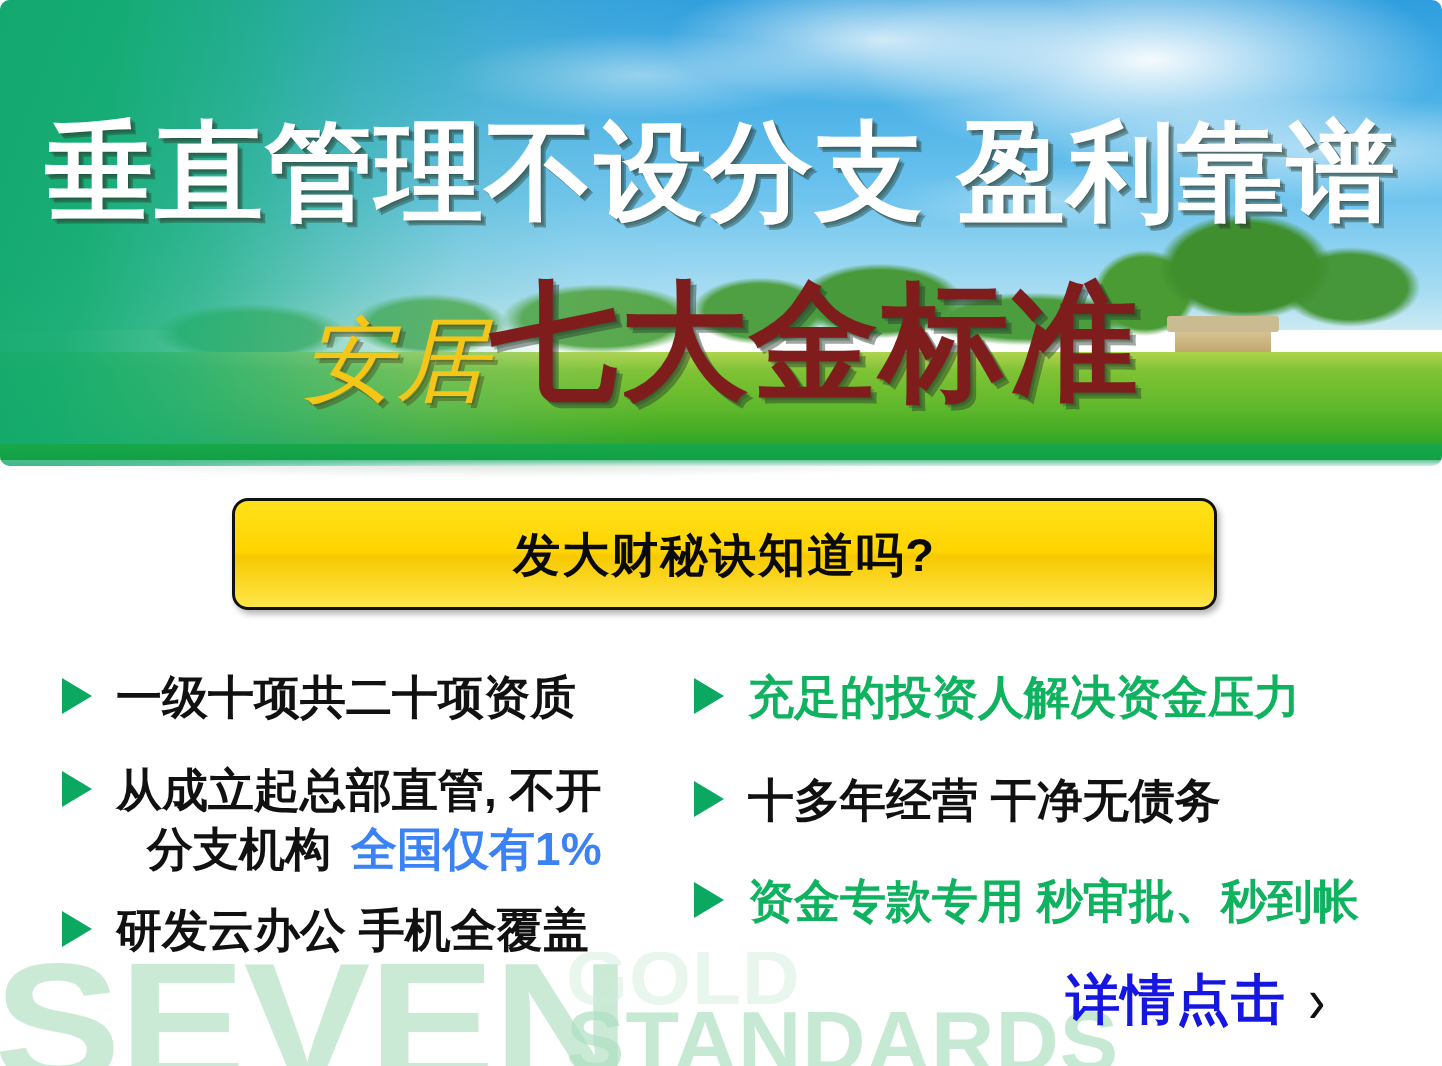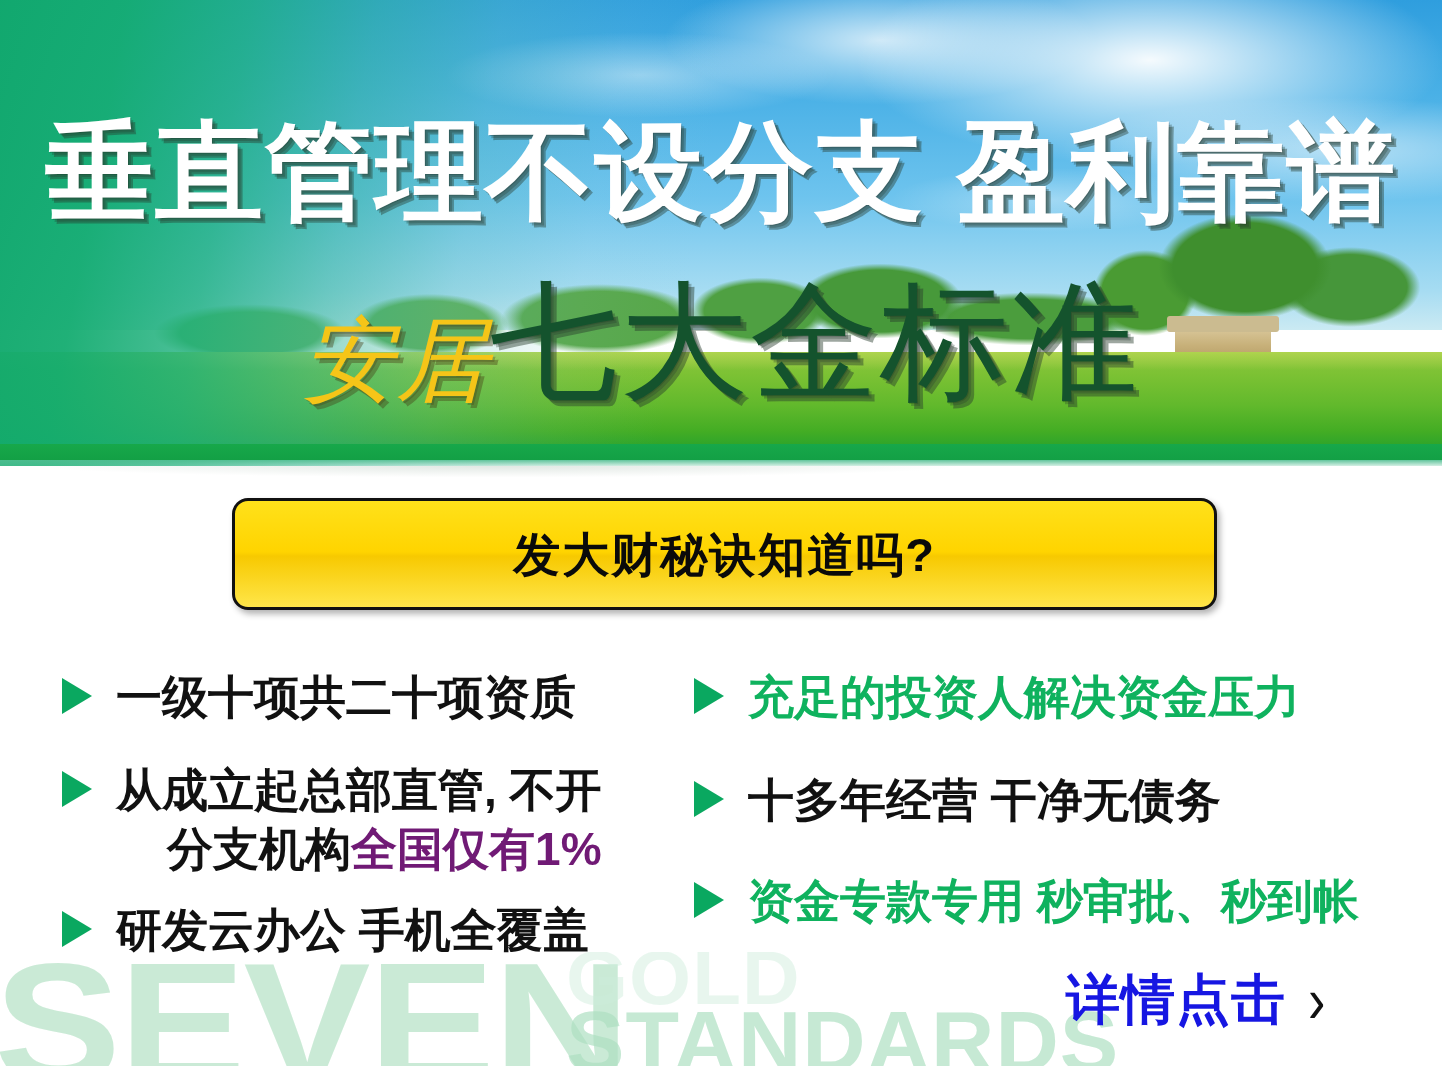--- a/index.html
+++ b/index.html
@@ -6,21 +6,21 @@
   body{
     font-family:"Liberation Sans","DejaVu Sans",sans-serif;
     width:1442px;height:1066px;overflow:hidden;
   }
   #banner{
     position:relative;width:1442px;height:1066px;background:#ffffff;overflow:hidden;
   }
 
   
   #hero{
-    position:absolute;left:0;top:0;width:1442px;height:466px;overflow:hidden;
+    position:absolute;left:0;top:0;width:1442px;height:466px;overflow:hidden;border-radius:10px;
   }
   
   .sky{
     position:absolute;left:0;top:0;width:1442px;height:330px;
     background:
       radial-gradient(ellipse 420px 150px at 1150px 60px, rgba(255,255,255,.95) 0%, rgba(255,255,255,0) 70%),
       radial-gradient(ellipse 300px 90px at 880px 40px, rgba(255,255,255,.75) 0%, rgba(255,255,255,0) 72%),
       radial-gradient(ellipse 360px 70px at 1330px 150px, rgba(255,255,255,.55) 0%, rgba(255,255,255,0) 75%),
       radial-gradient(ellipse 250px 55px at 640px 75px, rgba(255,255,255,.45) 0%, rgba(255,255,255,0) 78%),
       radial-gradient(ellipse 200px 40px at 1050px 200px, rgba(255,255,255,.35) 0%, rgba(255,255,255,0) 80%),
@@ -104,21 +104,21 @@
   }
   .hero-anju{
     font-size:92px;font-weight:normal;color:#f5c518;font-style:italic;
     letter-spacing:2px;
     text-shadow:
       5px 5px 0 rgba(70,60,20,.40),
       2px 2px 0 rgba(70,60,20,.30);
     vertical-align:-6px;
   }
   .hero-seven{
-    font-size:128px;font-weight:normal;color:#14532d;letter-spacing:2px;
+    font-size:128px;font-weight:bold;color:#7f1d1d;letter-spacing:2px;
     text-shadow:
       6px 6px 0 rgba(40,60,45,.45),
       3px 3px 0 rgba(40,60,45,.30),
       1px 1px 0 rgba(0,0,0,.22);
   }
 
   
   #cta-bar{
     position:absolute;left:232px;top:498px;width:985px;height:112px;
     box-sizing:border-box;
@@ -233,21 +233,21 @@
           </svg>
         </span>
         <div class="feat-text"><span style="color: rgb(17, 17, 17);">一级十项共二十项资质</span></div>
       </div>
       <div class="feat">
         <span class="arrow">
           <svg width="34" height="38" viewBox="0 0 34 38">
             <polygon points="2,1 32,19 2,37" fill="#0aa860"></polygon>
           </svg>
         </span>
-        <div class="feat-text"><span style="color: rgb(17, 17, 17);">从成立起总部直管, 不开</span><br><span style="color: rgb(17, 17, 17);">分支机构</span><span style="color: #701a75;">全国仅有1%</span></div>
+        <div class="feat-text"><span style="color: rgb(17, 17, 17);">从成立起总部直管, 不开</span><br><span style="color: rgb(17, 17, 17);">分支机构</span><span style="color: #3b82f6; margin-left: 20px;">全国仅有1%</span></div>
       </div>
       <div class="feat">
         <span class="arrow">
           <svg width="34" height="38" viewBox="0 0 34 38">
             <polygon points="2,1 32,19 2,37" fill="#0aa860"></polygon>
           </svg>
         </span>
         <div class="feat-text"><span style="color: rgb(17, 17, 17);">研发云办公  手机全覆盖</span></div>
       </div>
     </div>

